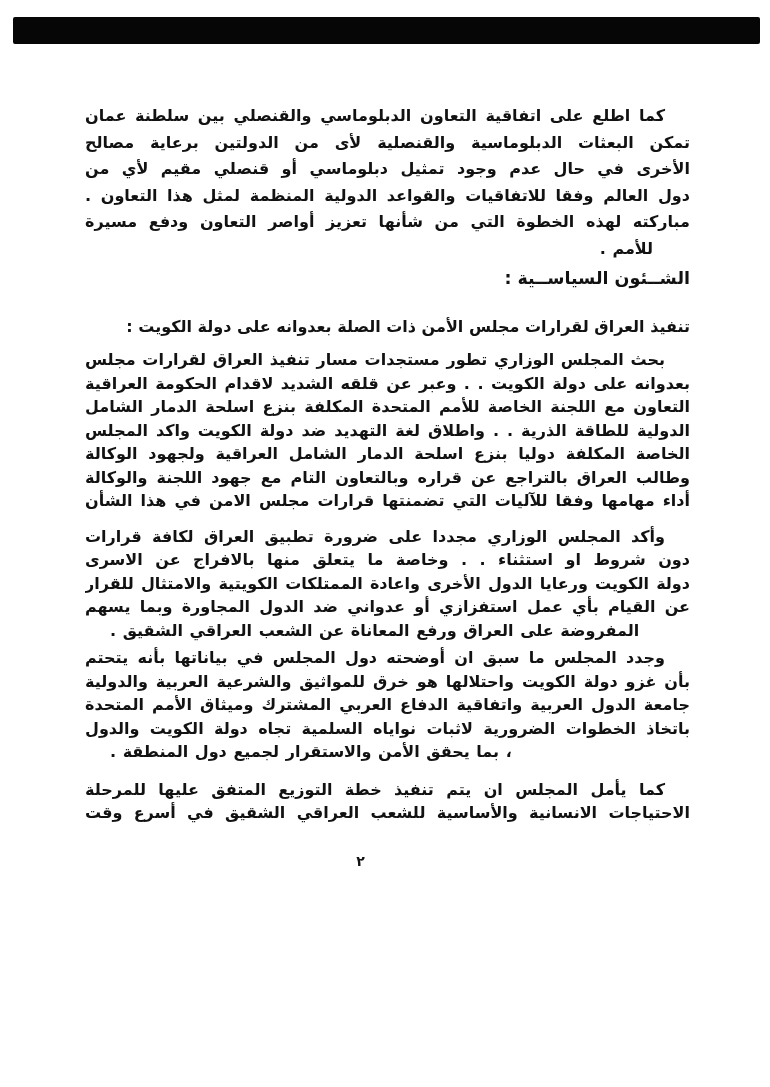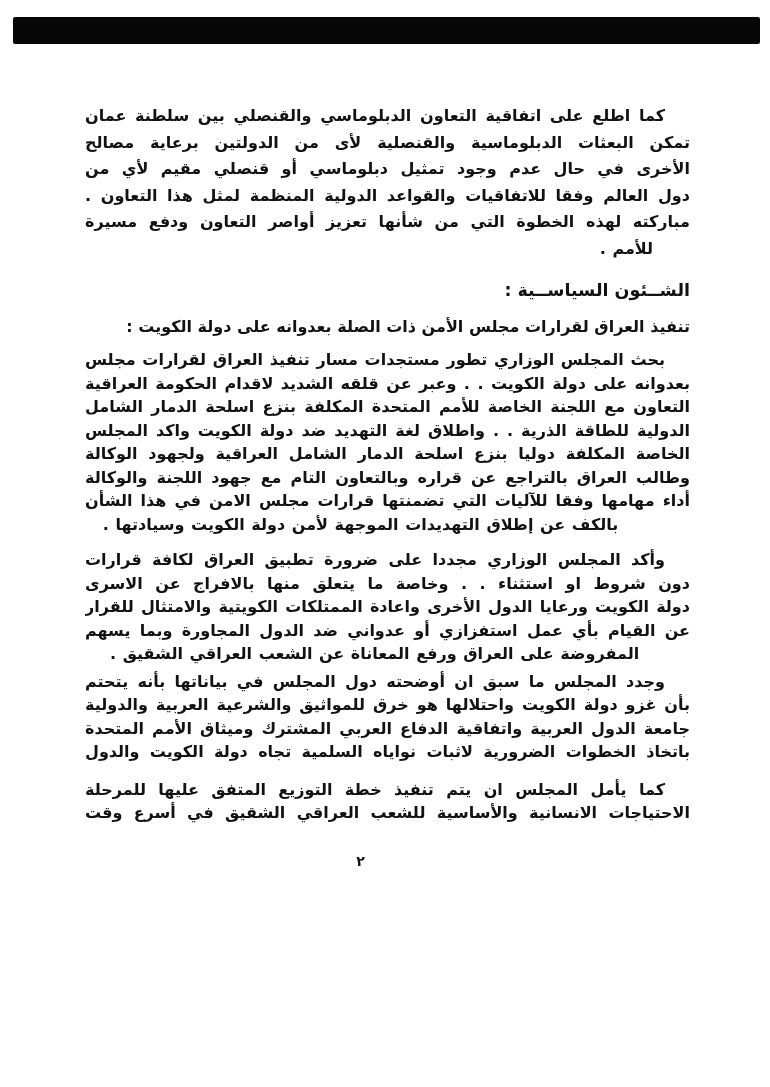--- a/index.html
+++ b/index.html
@@ -21,25 +21,25 @@
     text-align:justify;text-align-last:justify;
     word-spacing:1px;
   }
   .p1 .tl{line-height:26.5px;height:26.5px;}
   .indent{text-indent:25px;}
   .last-right{text-align-last:right;padding-left:0;padding-right:37px;}
   .last-center{text-align-last:center;padding-right:54px;}
   .last-left{text-align-last:left;padding-left:25px;}
   .p1{margin-top:0;}
   .heading{
-    margin-top:15px;font-size:17.5px;font-weight:700;line-height:26px;height:26px;
+    margin-top:3px;font-size:17.5px;font-weight:700;line-height:26px;height:26px;
     text-align:right;letter-spacing:0;
   }
   .subheading{
-    margin-top:12px;font-size:16px;font-weight:700;line-height:24px;height:24px;
+    margin-top:24px;font-size:16px;font-weight:700;line-height:24px;height:24px;
     text-align:right;
   }
   .p2{margin-top:9px;}
   .p3{margin-top:12px;}
   .p4{margin-top:4px;}
   .p5{margin-top:14px;}
   .page-footer{
     margin-top:28px;font-size:14px;font-weight:700;
     text-align:center;padding-right:54px;line-height:16px;
   }
@@ -61,33 +61,33 @@
     <div class="heading">الشــئون السياســية :</div>
     <div class="subheading">تنفيذ العراق لقرارات مجلس الأمن ذات الصلة بعدوانه على دولة الكويت :</div>
     <div class="para p2">
       <div class="tl indent">بحث المجلس الوزاري تطور مستجدات مسار تنفيذ العراق لقرارات مجلس الامن المتعلقة</div>
       <div class="tl">بعدوانه على دولة الكويت . . وعبر عن قلقه الشديد لاقدام الحكومة العراقية على قرارها تعليق</div>
       <div class="tl">التعاون مع اللجنة الخاصة للأمم المتحدة المكلفة بنزع اسلحة الدمار الشامل العراقية ومع الوكالة</div>
       <div class="tl">الدولية للطاقة الذرية . . واطلاق لغة التهديد ضد دولة الكويت واكد المجلس دعمه لجهود اللجنة</div>
       <div class="tl">الخاصة المكلفة دوليا بنزع اسلحة الدمار الشامل العراقية ولجهود الوكالة الدولية للطاقة الذرية</div>
       <div class="tl">وطالب العراق بالتراجع عن قراره وبالتعاون التام مع جهود اللجنة والوكالة الدولية بما يمكنها من</div>
       <div class="tl">أداء مهامها وفقا للآليات التي تضمنتها قرارات مجلس الامن في هذا الشأن كما طالب العراق</div>
-      <div class="tl last-center">بالكف عن إطلاق التهديدات الموجهة لأمن دولة الكويت وسيادتها .</div>
     </div>
     <div class="para p3">
       <div class="tl indent">وأكد المجلس الوزاري مجددا على ضرورة تطبيق العراق لكافة قرارات مجلس الامن الاخرى</div>
       <div class="tl">دون شروط او استثناء . . وخاصة ما يتعلق منها بالافراج عن الاسرى والمحتجزين من مواطني</div>
       <div class="tl">دولة الكويت ورعايا الدول الأخرى واعادة الممتلكات الكويتية والامتثال للقرار ٩٤٩ بالامتناع</div>
       <div class="tl">عن القيام بأي عمل استفزازي أو عدواني ضد الدول المجاورة وبما يسهم في تخفيف العقوبات</div>
       <div class="tl last-left">المفروضة على العراق ورفع المعاناة عن الشعب العراقي الشقيق .</div>
     </div>
     <div class="para p4">
       <div class="tl indent">وجدد المجلس ما سبق ان أوضحته دول المجلس في بياناتها بأنه يتحتم على العراق الاعتراف</div>
       <div class="tl">بأن غزو دولة الكويت واحتلالها هو خرق للمواثيق والشرعية العربية والدولية وانتهاك لميثاق</div>
       <div class="tl">جامعة الدول العربية واتفاقية الدفاع العربي المشترك وميثاق الأمم المتحدة كما جدد دعوته للعراق</div>
       <div class="tl">باتخاذ الخطوات الضرورية لاثبات نواياه السلمية تجاه دولة الكويت والدول المجاورة قولاً وعملاً</div>
+      <div class="tl last-left">، بما يحقق الأمن والاستقرار لجميع دول المنطقة .</div>
     </div>
     <div class="para p5">
       <div class="tl indent">كما يأمل المجلس ان يتم تنفيذ خطة التوزيع المتفق عليها للمرحلة الرابعة الهادفة الى تلبية</div>
       <div class="tl">الاحتياجات الانسانية والأساسية للشعب العراقي الشقيق في أسرع وقت تنفيذاً لقرار مجلس</div>
     </div>
     <div class="page-footer">٢</div>
   </div>
 
 </body></html>

